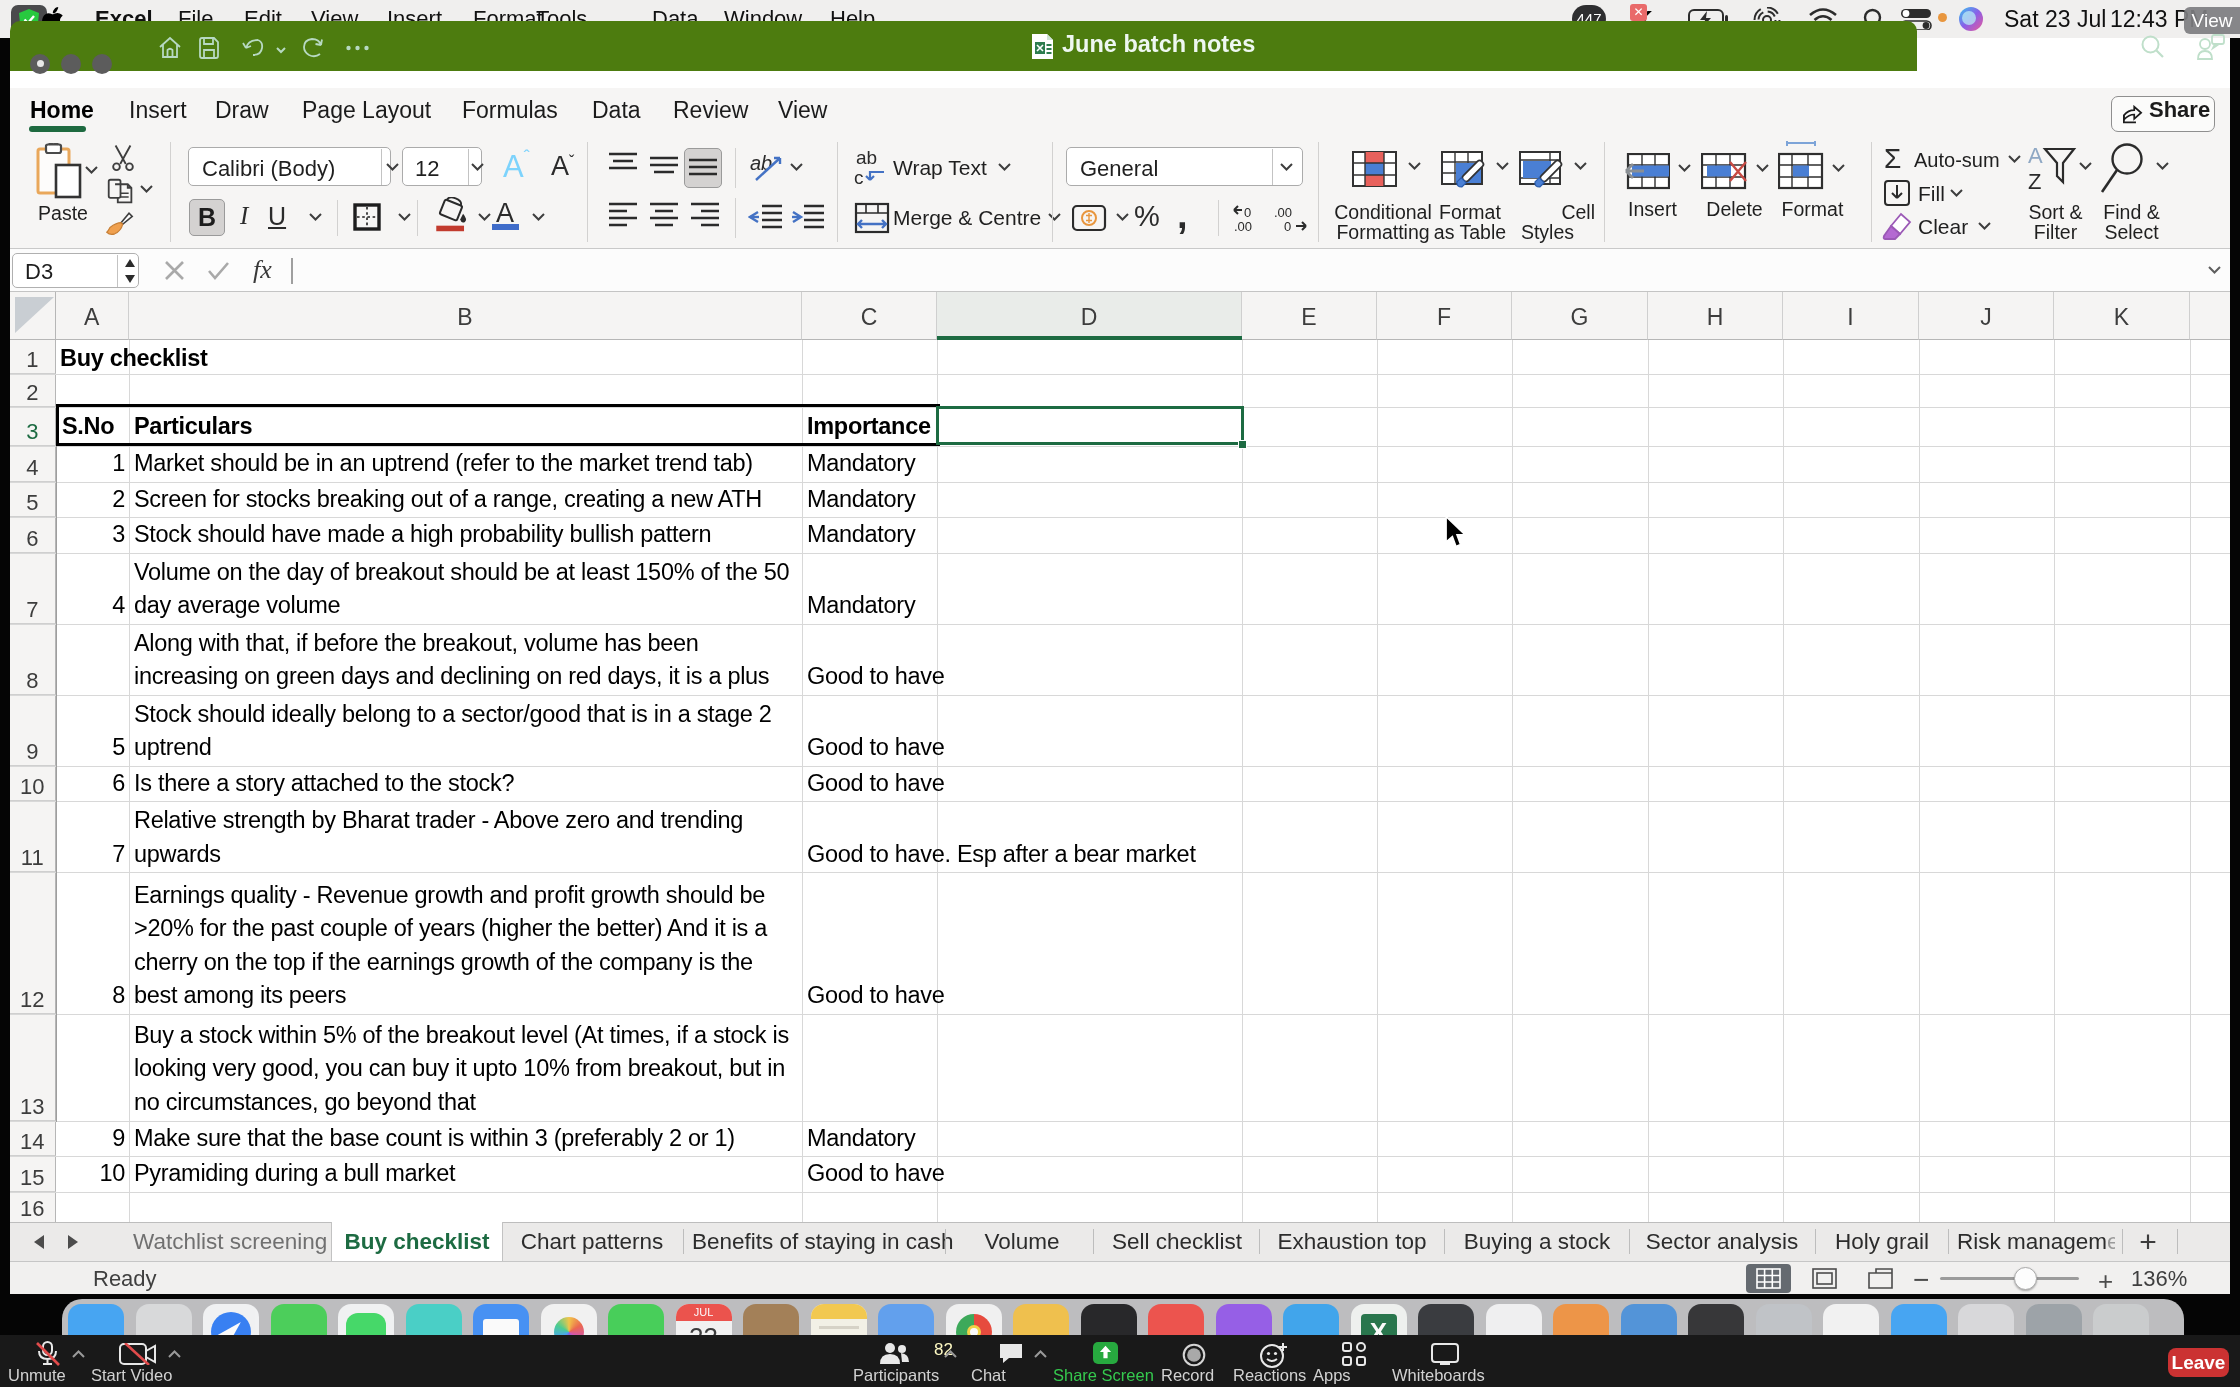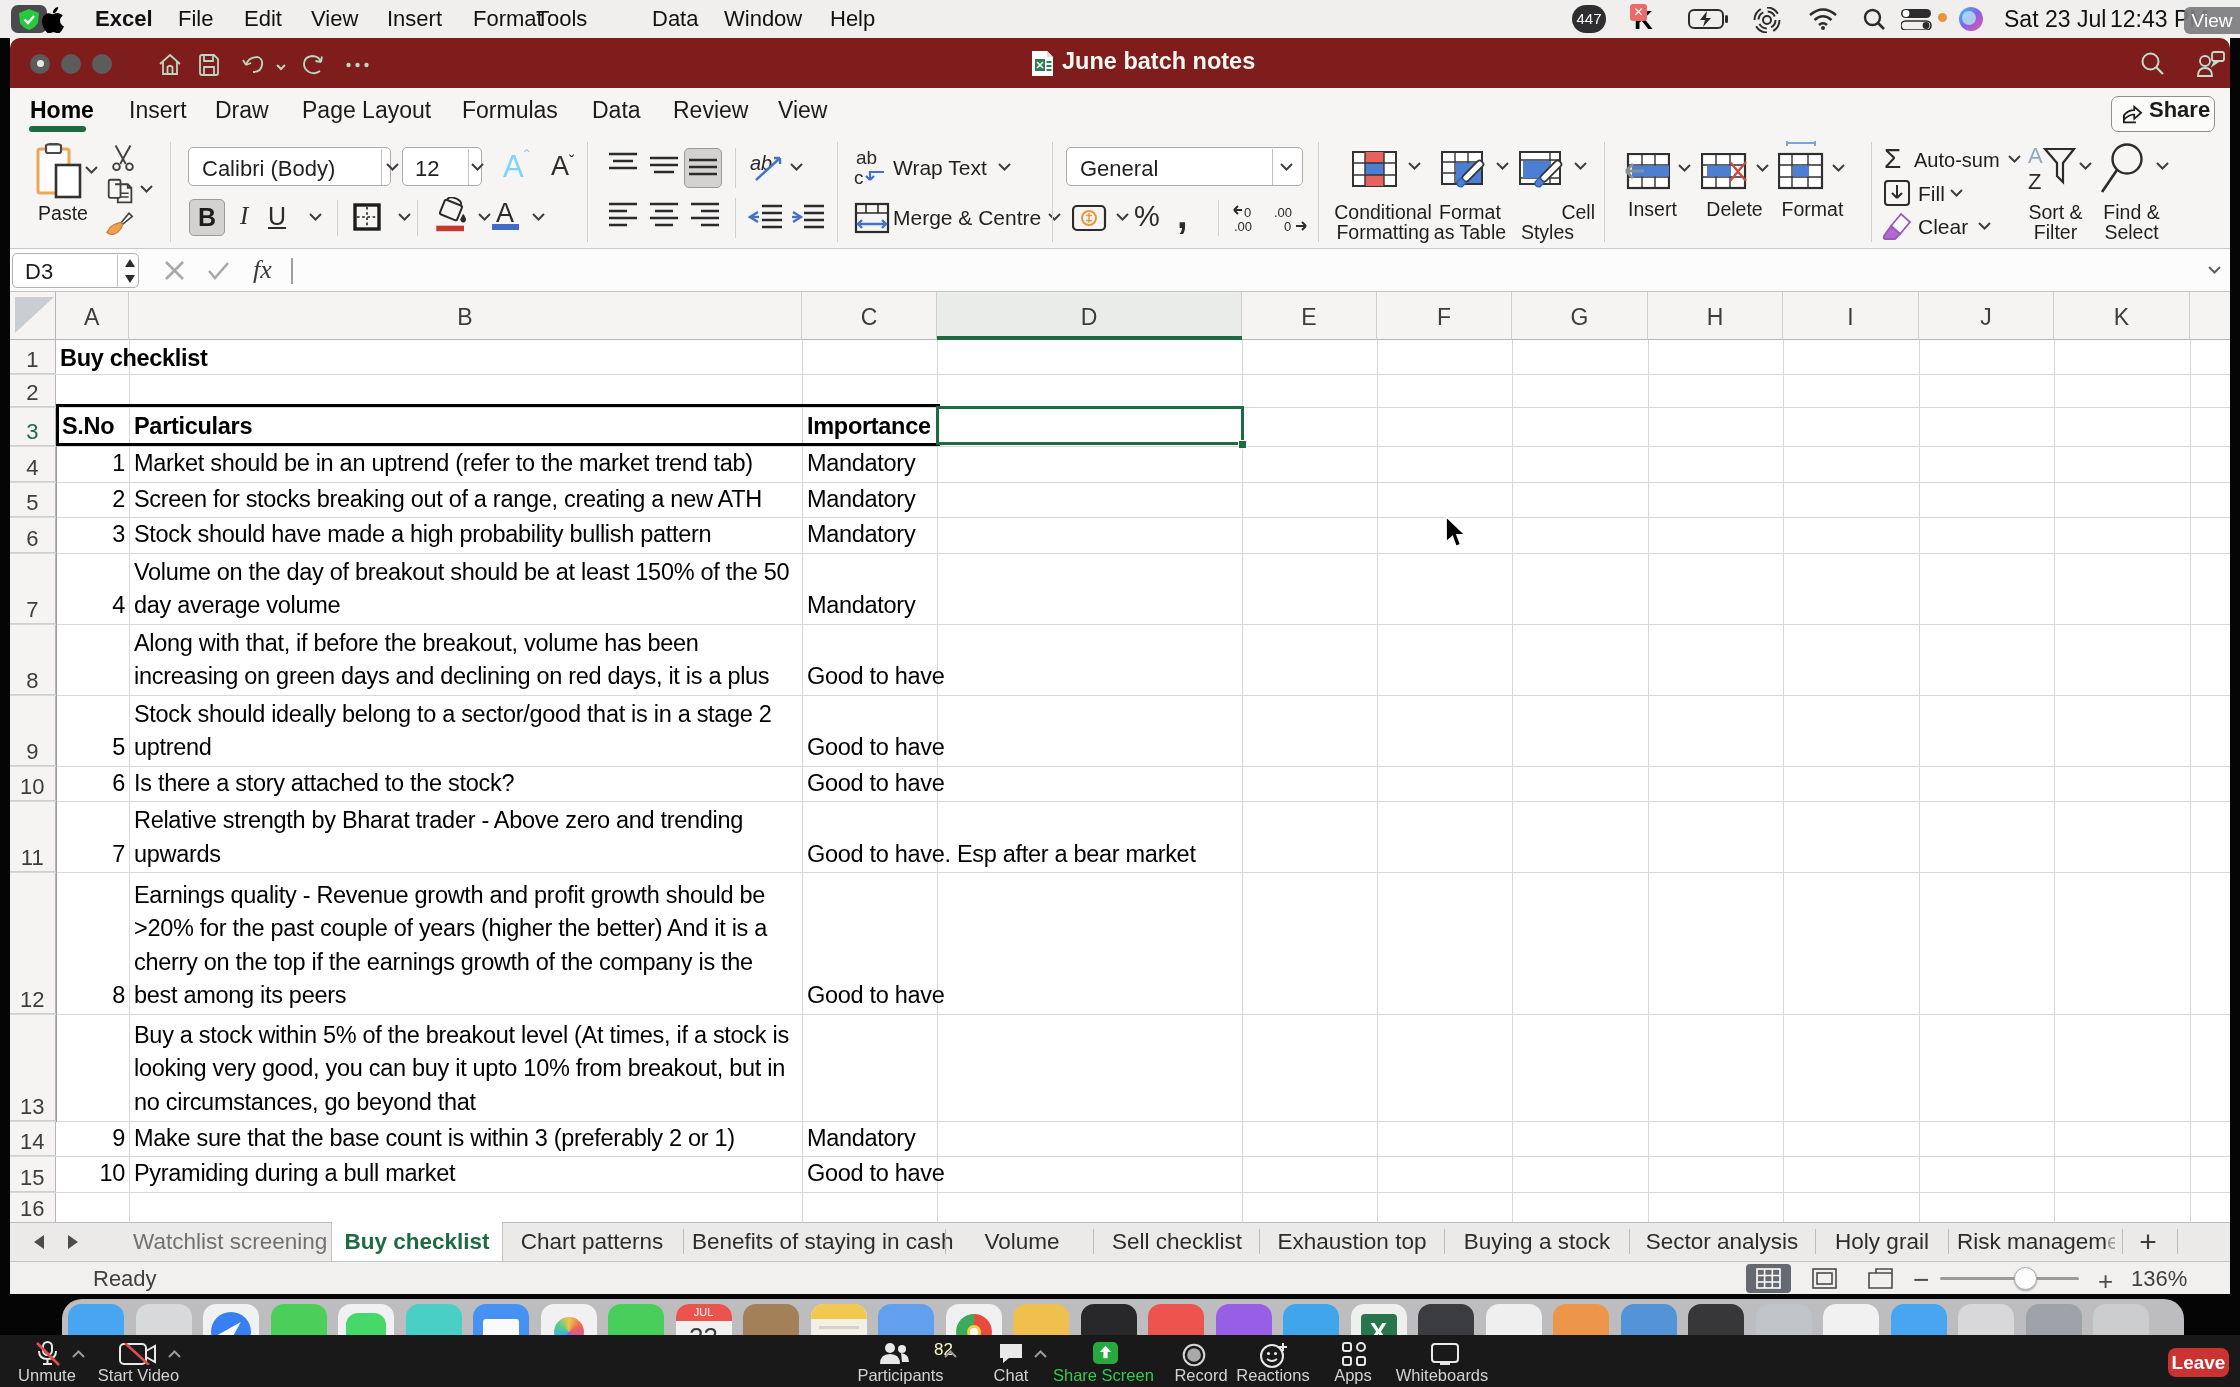--- a/index.html
+++ b/index.html
@@ -4,21 +4,21 @@
 <style>
 * { margin:0; padding:0; box-sizing:border-box; }
 html,body { width:2240px; height:1387px; background:#000; font-family:"Liberation Sans",sans-serif; overflow:hidden; }
 .abs { position:absolute; }
 #stage { position:relative; width:2240px; height:1387px; overflow:hidden; background:#050505; }
 
 
 #menubar { left:0; top:0; width:2240px; height:38px; background:#f0efee; }
 #menubar .mi { position:absolute; top:0; height:38px; line-height:38px; font-size:22px; color:#111; }
 
-#titlebar { left:10px; top:38px; width:2220px; height:50px; background:#7f1d1d; border-radius:10px 10px 0 0; }
+#titlebar { left:10px; top:21px; width:1907px; height:50px; background:#4d7c0f; border-radius:10px 10px 0 0; }
 .tl { position:absolute; top:53.5px; width:20px; height:20px; border-radius:50%; background:#5c5c5c; }
 #tabrow { left:10px; top:88px; width:2220px; height:47px; background:#f6f5f4; }
 #tabrow .rt { position:absolute; top:0; height:47px; line-height:44px; font-size:23px; color:#1b1b1b; }
 #ribbon { left:10px; top:135px; width:2220px; height:114px; background:#f6f5f4; border-bottom:1px solid #c9c9c9; }
 .gdiv { position:absolute; top:142px; height:100px; width:1px; background:#d2d1d0; }
 .lbl { position:absolute; font-size:19.5px; color:#1f1f1f; white-space:nowrap; }
 .chev { position:absolute; width:13px; height:8px; }
 
 #fbar { left:10px; top:249px; width:2220px; height:43px; background:#fcfcfc; border-bottom:1px solid #c4c4c4; }
 
@@ -30,21 +30,21 @@
 .ctext { position:absolute; font-size:23.5px; letter-spacing:-0.3px; color:#000; white-space:nowrap; }
 
 #sheetbar { left:10px; top:1222px; width:2220px; height:39px; background:#ebeae9; border-top:1px solid #bdbdbd; }
 .stab { position:absolute; top:1222px; height:39px; line-height:39px; font-size:22.5px; color:#2c2c2c; text-align:center; white-space:nowrap; }
 .stsep { position:absolute; top:1229px; height:25px; width:1px; background:#bdbdbd; }
 #statusbar { left:10px; top:1261px; width:2220px; height:33px; background:#f1f0ef; border-top:1px solid #c6c6c6; }
 
 #dock { left:62px; top:1299px; width:2122px; height:88px; background:rgba(205,205,207,0.92); border-radius:20px 20px 0 0; }
 .dicon { position:absolute; top:1304px; width:56px; height:56px; border-radius:13px; opacity:.93; }
 #zoombar { left:0; top:1335px; width:2240px; height:52px; background:#191919; }
-.zlbl { position:absolute; top:1366px; font-size:16.5px; color:#d2d2d2; text-align:center; white-space:nowrap; }
+.zlbl { position:absolute; top:1366px; font-size:16.5px; color:#d2d2d2; white-space:nowrap; }
 </style>
 </head>
 <body>
 <div id="stage">
   <div id="win-bg" class="abs" style="left:10px; top:38px; width:2220px; height:1256px; background:#fff;"></div>
   <div id="menubar" class="abs">
     <div class="abs" style="left:11px; top:5px; width:36px; height:28px; background:#4a4a4c; border-radius:7px;"></div>
     <svg class="abs" style="left:18px; top:9px;" width="22" height="21" viewBox="0 0 22 21">
         <path d="M11 0 L21 4 L20 14 Q17 19 11 21 Q5 19 2 14 L1 4 Z" fill="#27c93f"></path>
         <path d="M6.5 10.5 L10 14 L16 7" stroke="#fff" stroke-width="2.4" fill="none"></path>

